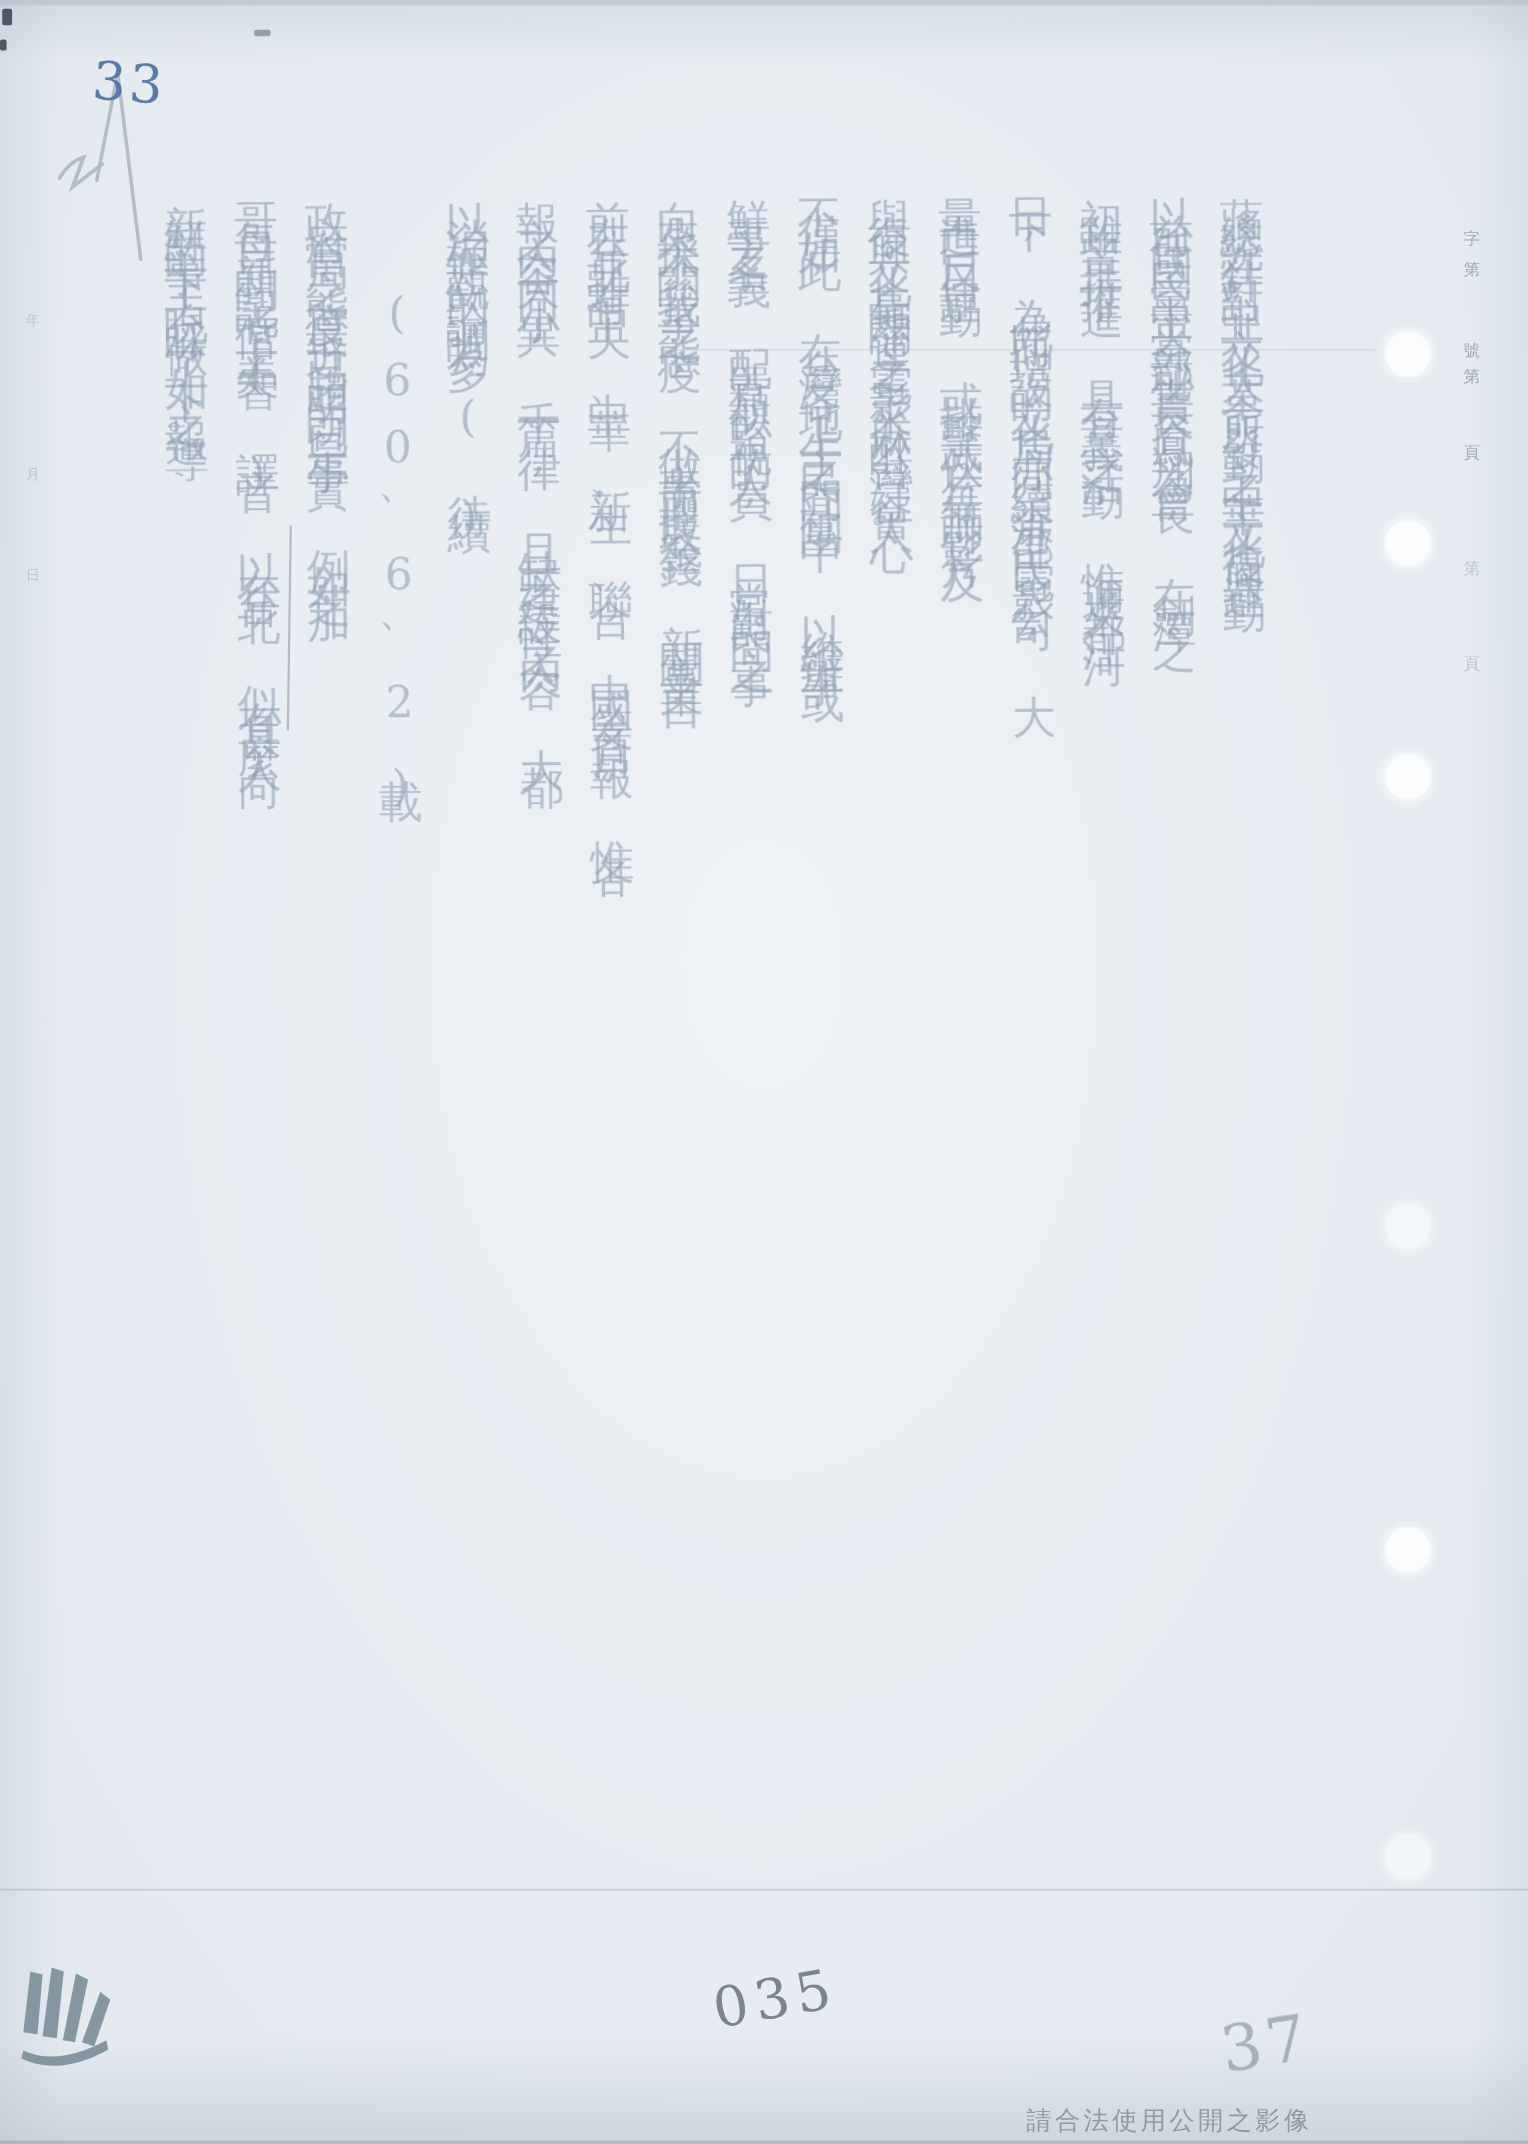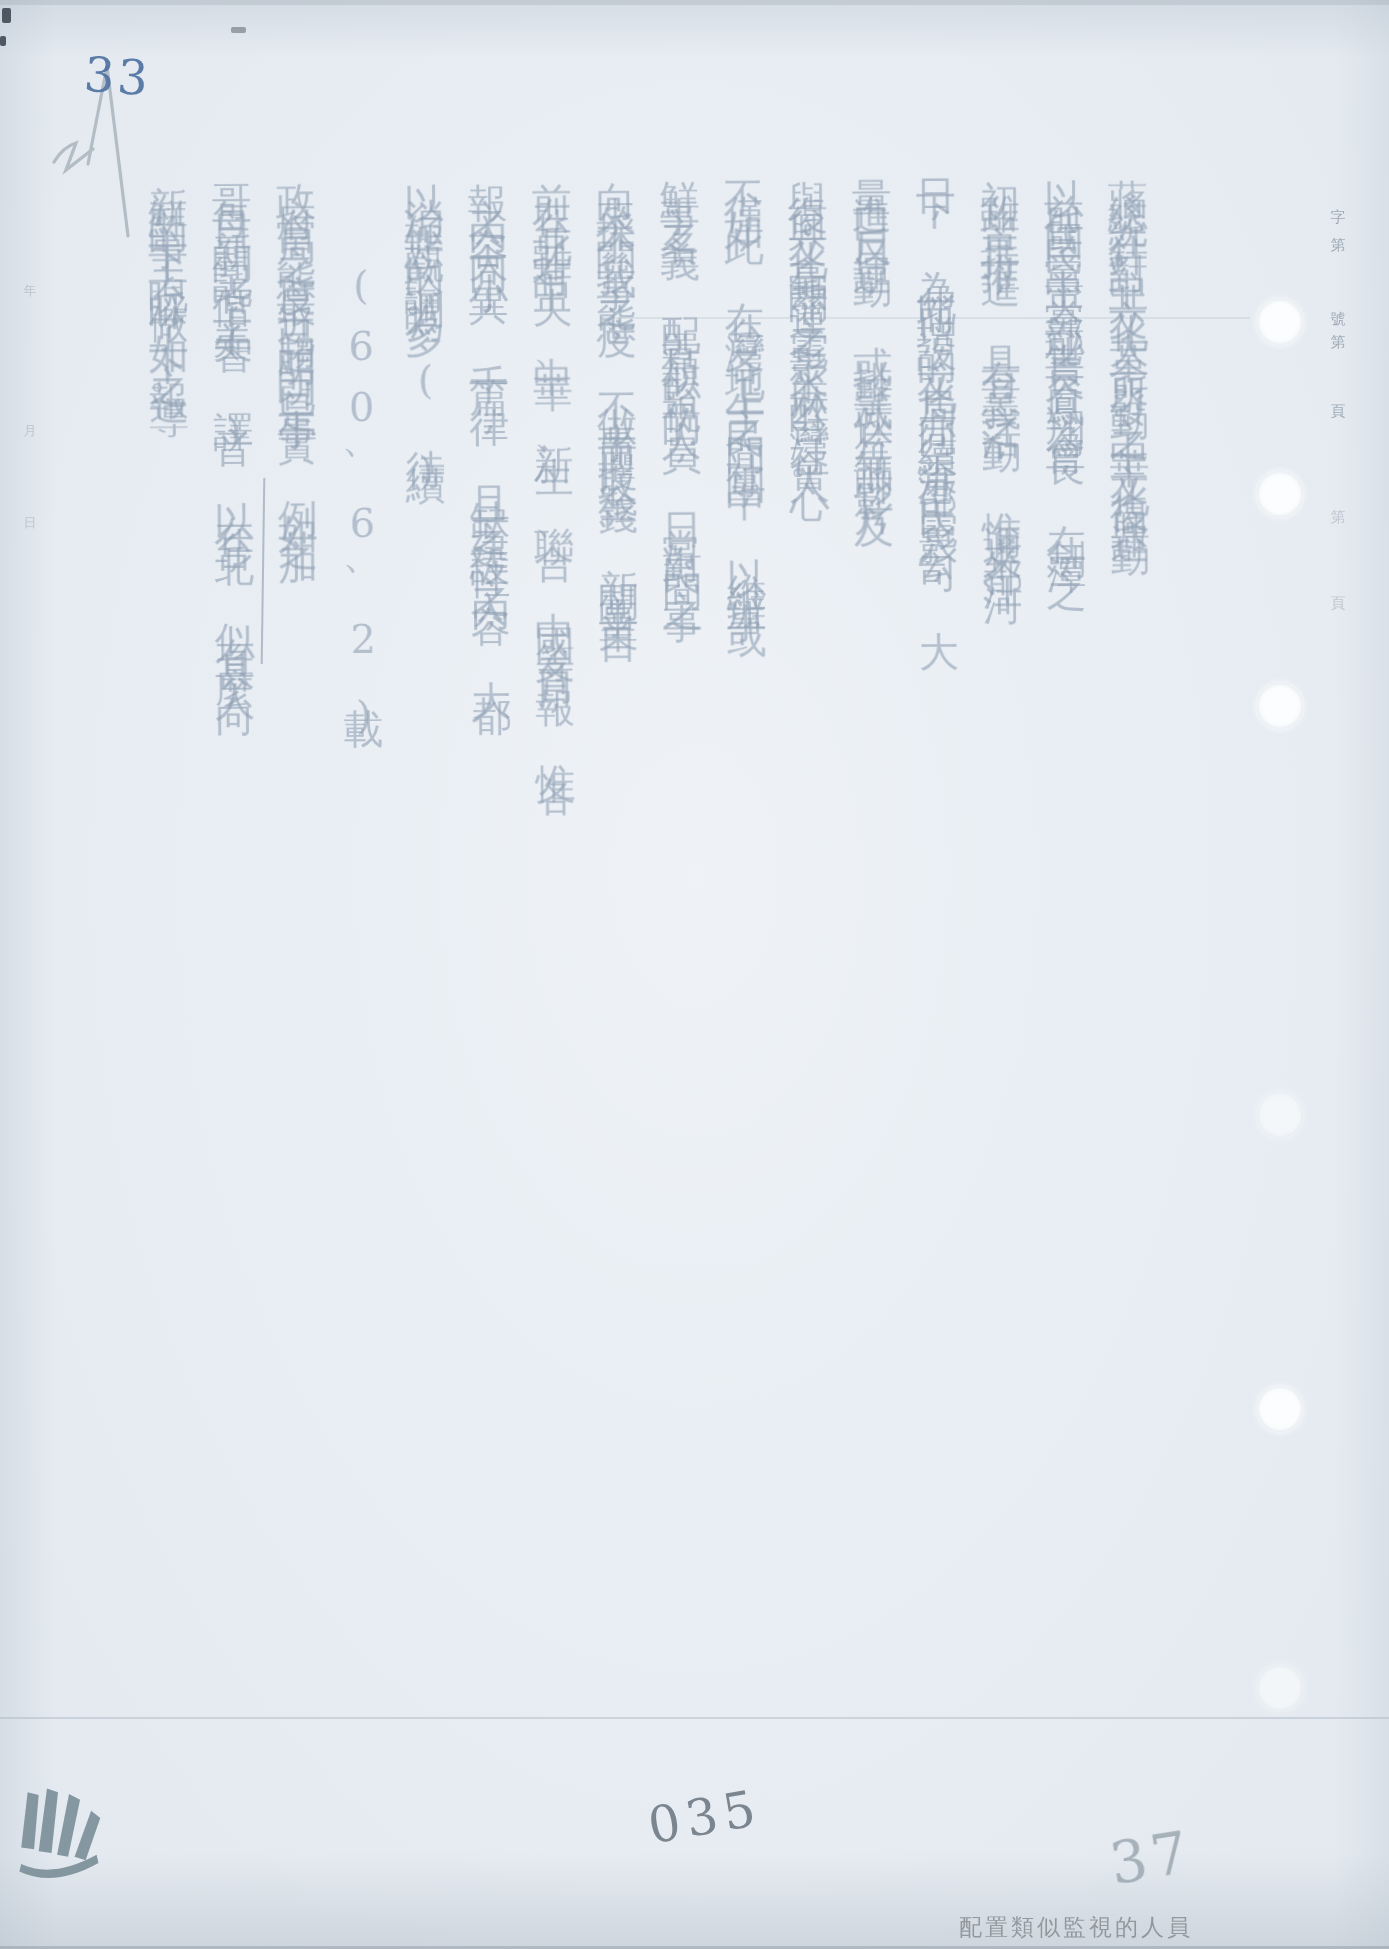--- a/index.html
+++ b/index.html
@@ -146,13 +146,13 @@
 <svg class="logo" width="92" height="120" viewBox="0 0 100 130">
   <g fill="#7d919a">
     <path d="M10 84 L17 24 L29 27 L24 86 Z"></path>
     <path d="M29 88 L38 20 L50 24 L43 90 Z"></path>
     <path d="M49 92 L62 26 L74 32 L61 94 Z"></path>
     <path d="M68 94 L86 44 L96 52 L80 98 Z"></path>
     <path d="M10 102 Q44 118 92 92 L94 101 Q46 128 8 110 Z"></path>
   </g>
 </svg>
 
-<div class="watermark">配置類似監視的人員</div>
+<div class="watermark">請合法使用公開之影像</div>
 
 </body></html>

